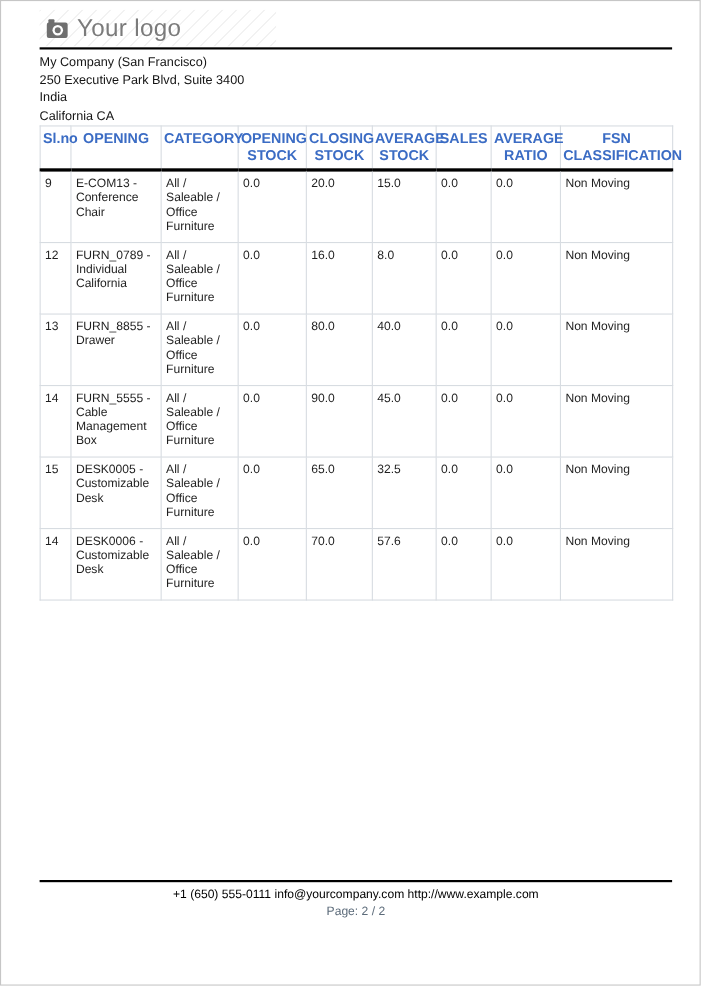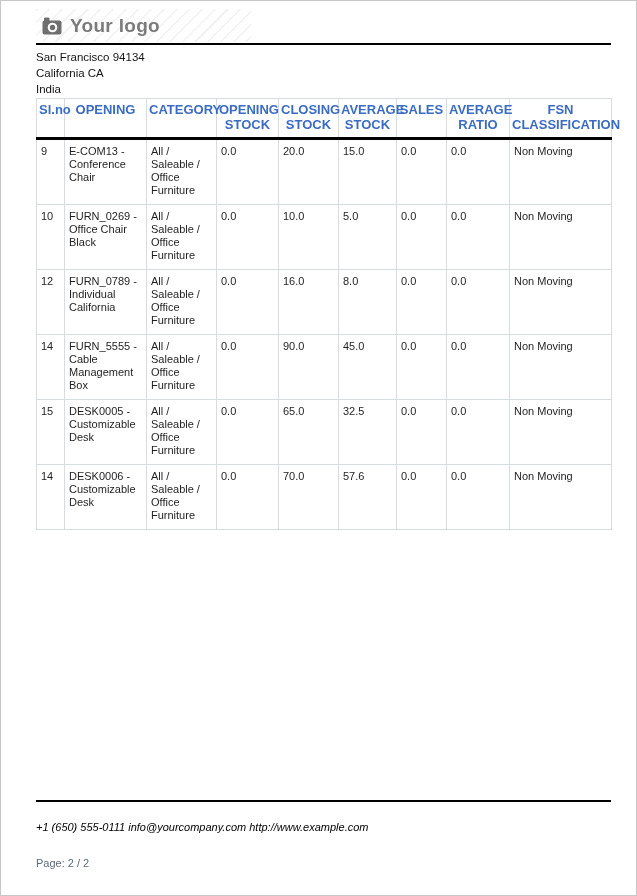--- a/index.html
+++ b/index.html
@@ -23,21 +23,21 @@
   .logo-block {
     margin-top: 8px;
     width: 215px; height: 33px;
     display: flex; align-items: center;
     background: repeating-linear-gradient(135deg,
       rgba(0,0,0,0.05) 0px, rgba(0,0,0,0.05) 1.5px,
       transparent 1.5px, transparent 9px);
   }
   .logo-text {
     margin-left: 8px;
-    font-size: 19px; font-weight: bold;
+    font-size: 22px; font-weight: normal;
     color: #7b7b7b; letter-spacing: 0.3px;
   }
   .top-rule { border-top: 2px solid #000; margin-top: 1px; }
 
   .address { margin-top: 4px; font-size: 11.5px; line-height: 16.2px; color: #141414; }
 
   
   table.report {
     width: 575px; table-layout: fixed;
     border-collapse: collapse; margin-top: 0px;
@@ -55,22 +55,22 @@
     padding: 5px 3px 8px 4px;
     border: 1px solid #d7dce1;
     word-wrap: break-word;
   }
 
   
   .footer {
     position: absolute; left: 35px; top: 799px; width: 575px;
     border-top: 2px solid #000;
   }
-  .footer-contact { text-align: left; padding-top: 19px; font-size: 11px; color: #000; font-style: italic; }
-  .footer-page { margin-top: 24px; font-size: 11px; color: #5c6b7a; }
+  .footer-contact { text-align: center; padding-top: 5px; font-size: 11px; color: #000; }
+  .footer-page { text-align: center; margin-top: 4px; font-size: 11px; color: #5c6b7a; }
 </style>
 </head>
 <body>
 
 <div class="page">
   <div class="inner">
 
     <div class="logo-block">
       <span style="margin-left:6px; display:inline-flex;">
         <svg width="20" height="18" viewBox="0 0 20 18">
@@ -79,23 +79,24 @@
           <circle cx="10.5" cy="10.5" r="4.8" fill="#ffffff"></circle>
           <circle cx="10.5" cy="10.5" r="2.7" fill="#6f6f6f"></circle>
         </svg>
       </span>
       <span class="logo-text">Your logo</span>
     </div>
 
     <div class="top-rule"></div>
 
     <div class="address">
-      <div>San Francisco 94134</div>
+      <div>My Company (San Francisco)</div>
+      <div>250 Executive Park Blvd, Suite 3400</div>
+      <div>India</div>
       <div>California CA</div>
-      <div>India</div>
     </div>
 
     <table class="report">
       <colgroup>
         <col style="width:28px">
           <col style="width:82px">
           <col style="width:70px">
         <col style="width:62px">
           <col style="width:60px">
           <col style="width:58px">
@@ -122,45 +123,45 @@
     <td>E-COM13 - Conference Chair</td>
     <td>All / Saleable / Office Furniture</td>
     <td>0.0</td>
     <td>20.0</td>
     <td>15.0</td>
     <td>0.0</td>
     <td>0.0</td>
     <td>Non Moving</td>
   </tr>
 
-  <tr>
-    <td>10</td>
-    <td>FURN_0269 - Office Chair Black</td>
-    <td>All / Saleable / Office Furniture</td>
-    <td>0.0</td>
-    <td>10.0</td>
-    <td>5.0</td>
-    <td>0.0</td>
-    <td>0.0</td>
-    <td>Non Moving</td>
-  </tr>
 
 
   <tr>
     <td>12</td>
     <td>FURN_0789 - Individual California</td>
     <td>All / Saleable / Office Furniture</td>
     <td>0.0</td>
     <td>16.0</td>
     <td>8.0</td>
     <td>0.0</td>
     <td>0.0</td>
     <td>Non Moving</td>
   </tr>
 
+  <tr>
+    <td>13</td>
+    <td>FURN_8855 - Drawer</td>
+    <td>All / Saleable / Office Furniture</td>
+    <td>0.0</td>
+    <td>80.0</td>
+    <td>40.0</td>
+    <td>0.0</td>
+    <td>0.0</td>
+    <td>Non Moving</td>
+  </tr>
 
   <tr>
     <td>14</td>
     <td>FURN_5555 - Cable Management Box</td>
     <td>All / Saleable / Office Furniture</td>
     <td>0.0</td>
     <td>90.0</td>
     <td>45.0</td>
     <td>0.0</td>
     <td>0.0</td>

